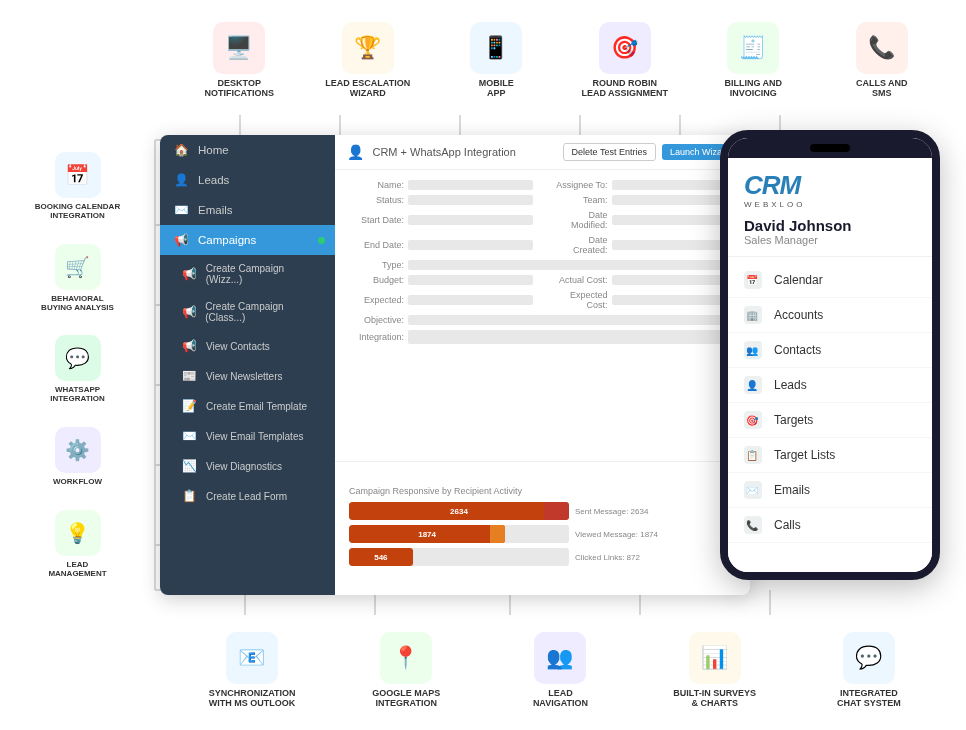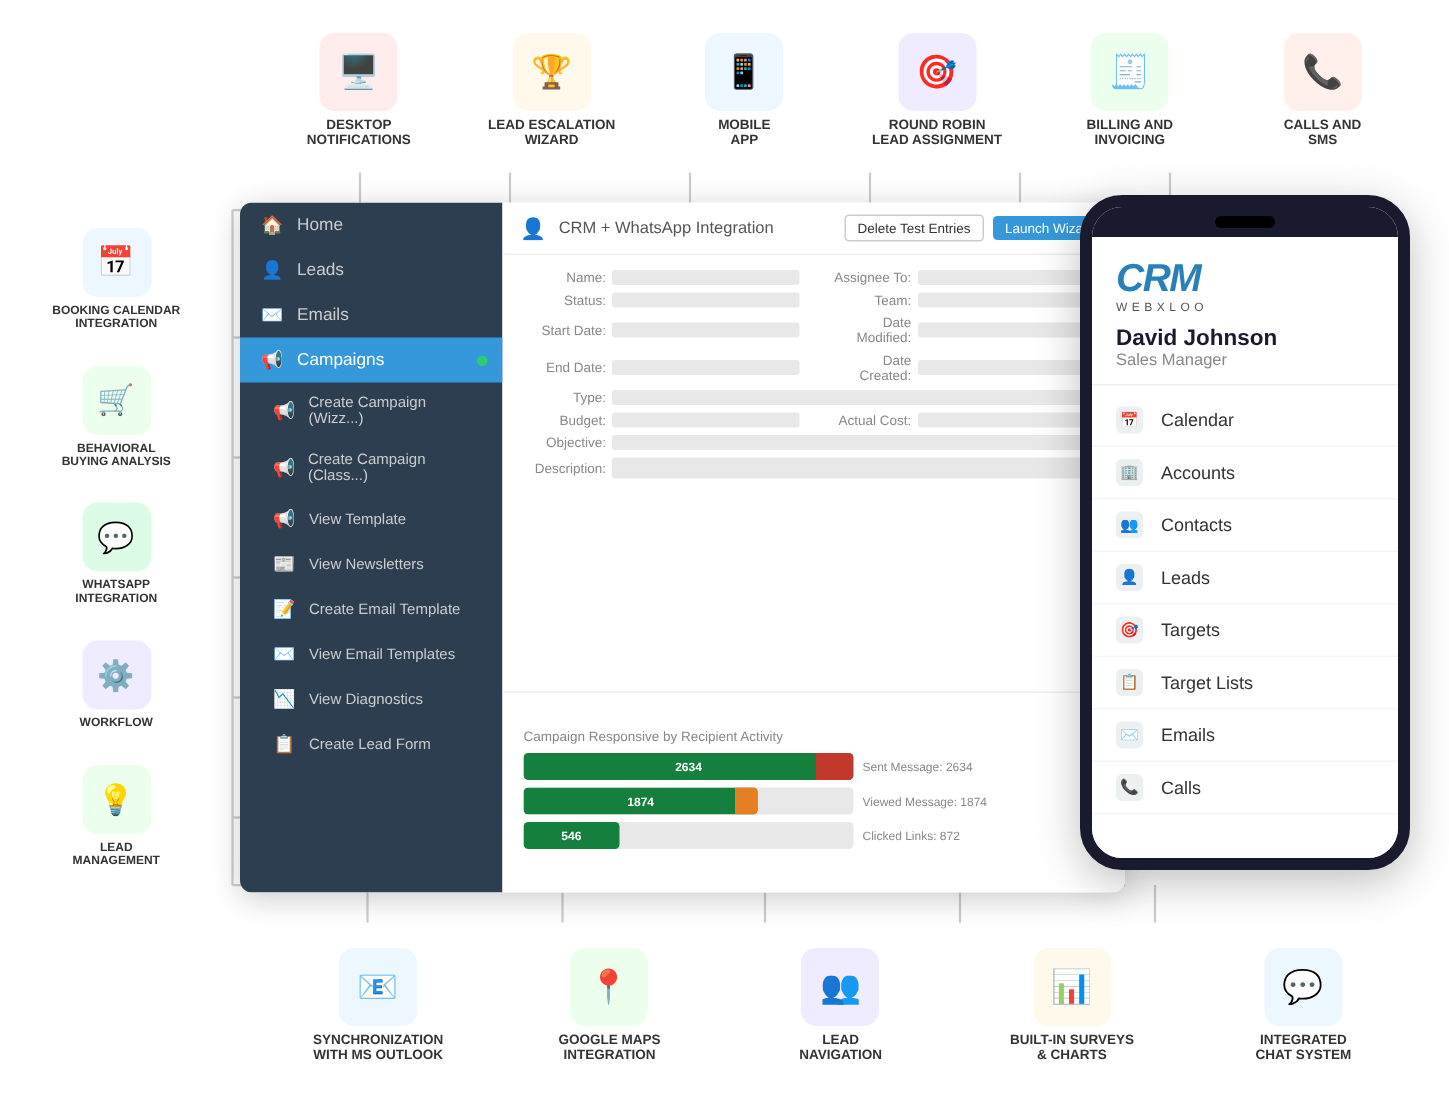--- a/index.html
+++ b/index.html
@@ -279,21 +279,21 @@
       height: 18px;
       background: #e8e8e8;
       border-radius: 3px;
       overflow: hidden;
       flex: 1;
       position: relative;
     }
 
     .chart-bar-inner {
       height: 100%;
-      background: #15803d;
+      background: #c2410c;
       border-radius: 3px;
       display: flex;
       align-items: center;
       justify-content: center;
       font-size: 8px;
       color: #fff;
       font-weight: bold;
       position: relative;
       text-align: right;
     }
@@ -563,21 +563,21 @@
         <div class="crm-sidebar-item" style="padding-left:22px; font-size:10px">
           <span class="icon-s">📢</span>
           <span>Create Campaign (Wizz...)</span>
         </div>
         <div class="crm-sidebar-item" style="padding-left:22px; font-size:10px">
           <span class="icon-s">📢</span>
           <span>Create Campaign (Class...)</span>
         </div>
         <div class="crm-sidebar-item" style="padding-left:22px; font-size:10px">
           <span class="icon-s">📢</span>
-          <span>View Template</span>
+          <span>View Contacts</span>
         </div>
         <div class="crm-sidebar-item" style="padding-left:22px; font-size:10px">
           <span class="icon-s">📰</span>
           <span>View Newsletters</span>
         </div>
         <div class="crm-sidebar-item" style="padding-left:22px; font-size:10px">
           <span class="icon-s">📝</span>
           <span>Create Email Template</span>
         </div>
         <div class="crm-sidebar-item" style="padding-left:22px; font-size:10px">
@@ -658,27 +658,37 @@
               <span class="form-label">Budget:</span>
               <div class="form-input-fake" style="width:70px"></div>
             </div>
             <div class="form-field">
               <span class="form-label">Actual Cost:</span>
               <div class="form-input-fake" style="width:60px"></div>
             </div>
           </div>
           <div class="form-row">
             <div class="form-field">
+              <span class="form-label">Expected:</span>
+              <div class="form-input-fake" style="width:70px"></div>
+            </div>
+            <div class="form-field">
+              <span class="form-label">Expected Cost:</span>
+              <div class="form-input-fake" style="width:60px"></div>
+            </div>
+          </div>
+          <div class="form-row">
+            <div class="form-field">
               <span class="form-label">Objective:</span>
               <div class="form-input-fake" style="width:90px"></div>
             </div>
           </div>
           <div class="form-row">
             <div class="form-field">
-              <span class="form-label">Description:</span>
+              <span class="form-label">Integration:</span>
               <div class="form-input-fake" style="width:120px; height:14px"></div>
             </div>
           </div>
         </div>
 
         <div class="chart-section">
           <div class="chart-title">Campaign Responsive by Recipient Activity</div>
           <div class="chart-bar-row">
             <div class="chart-bar-outer" style="max-width:220px">
               <div class="chart-bar-inner" style="width:100%">

